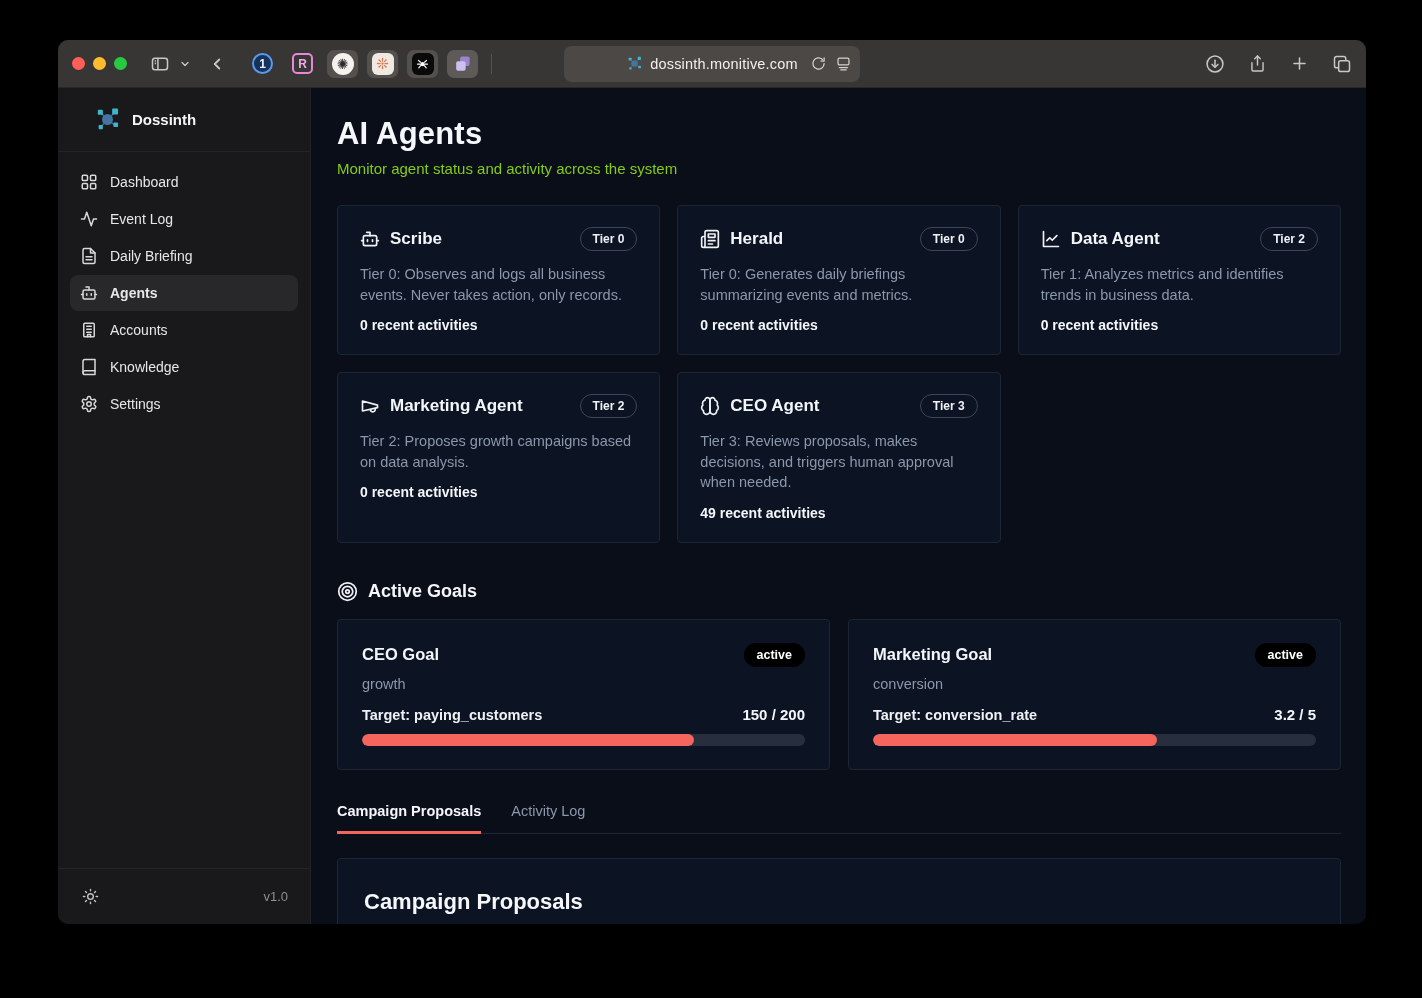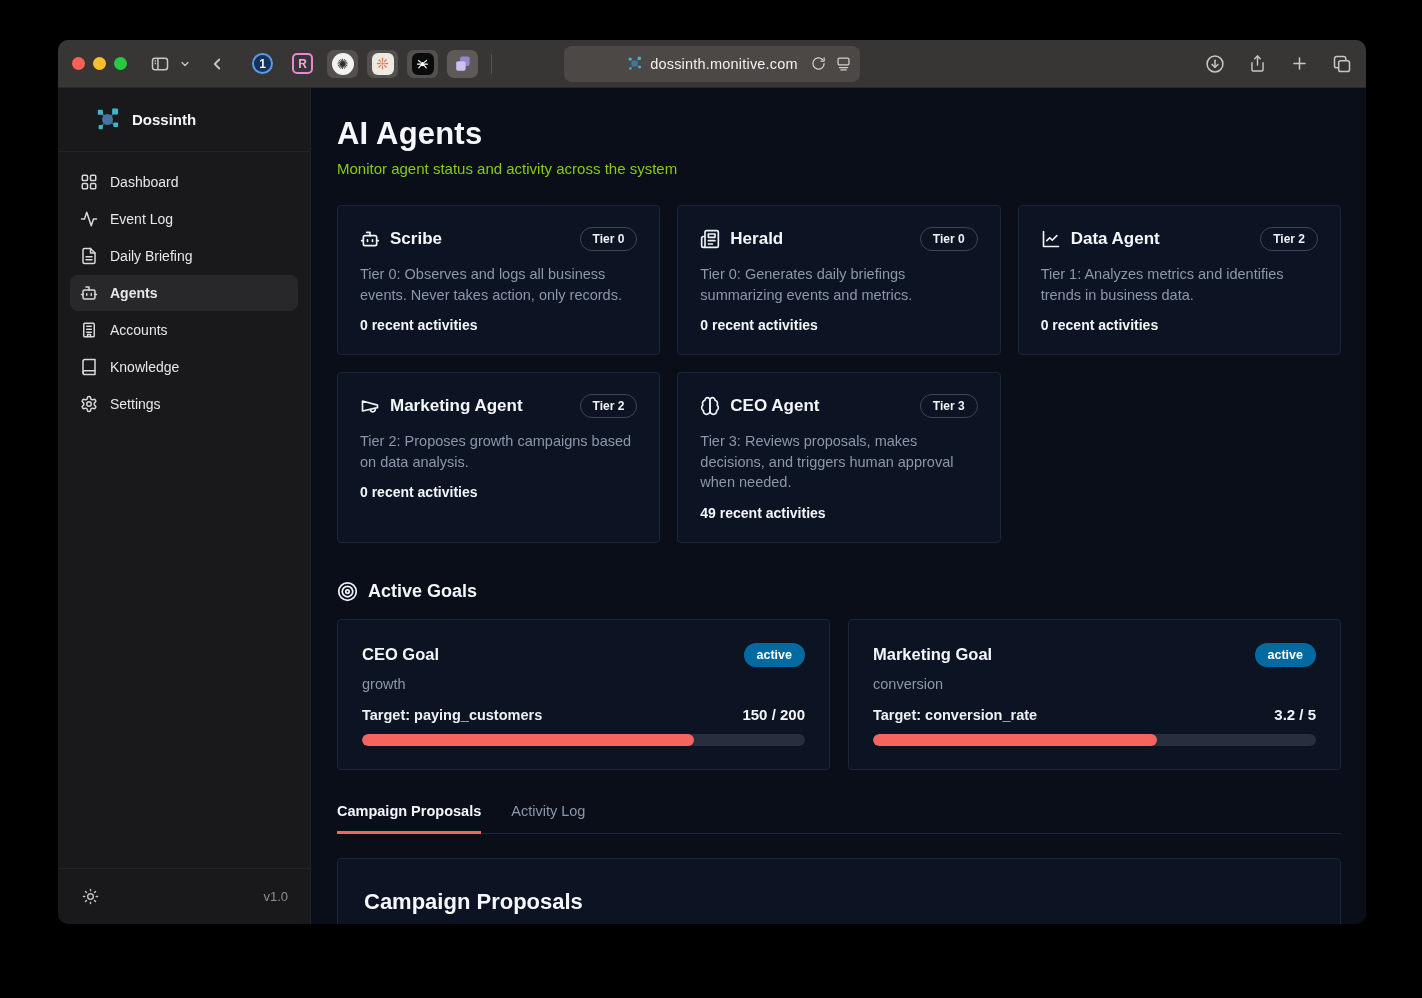--- a/index.html
+++ b/index.html
@@ -74,21 +74,21 @@
   .agent-activity { margin-top:12px; font-size:14px; font-weight:700; color:#f3f6fa; }
 
   .section-head { margin-top:38px; display:flex; align-items:center; gap:10px; }
   .section-title { font-size:18px; font-weight:750; color:#f3f6fa; }
   .section-head svg { color:#eef1f5; }
 
   .goal-grid { margin-top:17px; display:grid; grid-template-columns:1fr 1fr; gap:18px; }
   .goal-card { padding:23px 24px; }
   .goal-head { display:flex; align-items:center; justify-content:space-between; }
   .goal-name { font-size:16.5px; font-weight:750; color:#f3f6fa; }
-  .status-badge { background:#0369a1; color:#fff; border-radius:999px; padding:5px 13px; font-size:12.5px; font-weight:700; }
+  .status-badge { background:#000000; color:#fff; border-radius:999px; padding:5px 13px; font-size:12.5px; font-weight:700; }
   .goal-category { margin-top:9px; font-size:14.5px; color:#8b97aa; }
   .goal-target-row { margin-top:14px; display:flex; justify-content:space-between; align-items:baseline; }
   .goal-target { font-size:14.5px; font-weight:600; color:#eef1f5; }
   .goal-progress-text { font-size:15px; font-weight:750; color:#f3f6fa; }
   .progress-track { margin-top:11px; height:12px; border-radius:999px; background:#272e3e; overflow:hidden; }
   .progress-fill { height:100%; border-radius:999px; background:#f4655d; }
 
   .tabs { margin-top:33px; display:flex; gap:30px; border-bottom:1px solid #1d2636; }
   .tab { padding-bottom:12px; font-size:14.5px; cursor:default; }
   .tab.active { color:#f3f6fa; font-weight:700; border-bottom:3px solid #f4655d; margin-bottom:-1px; }

